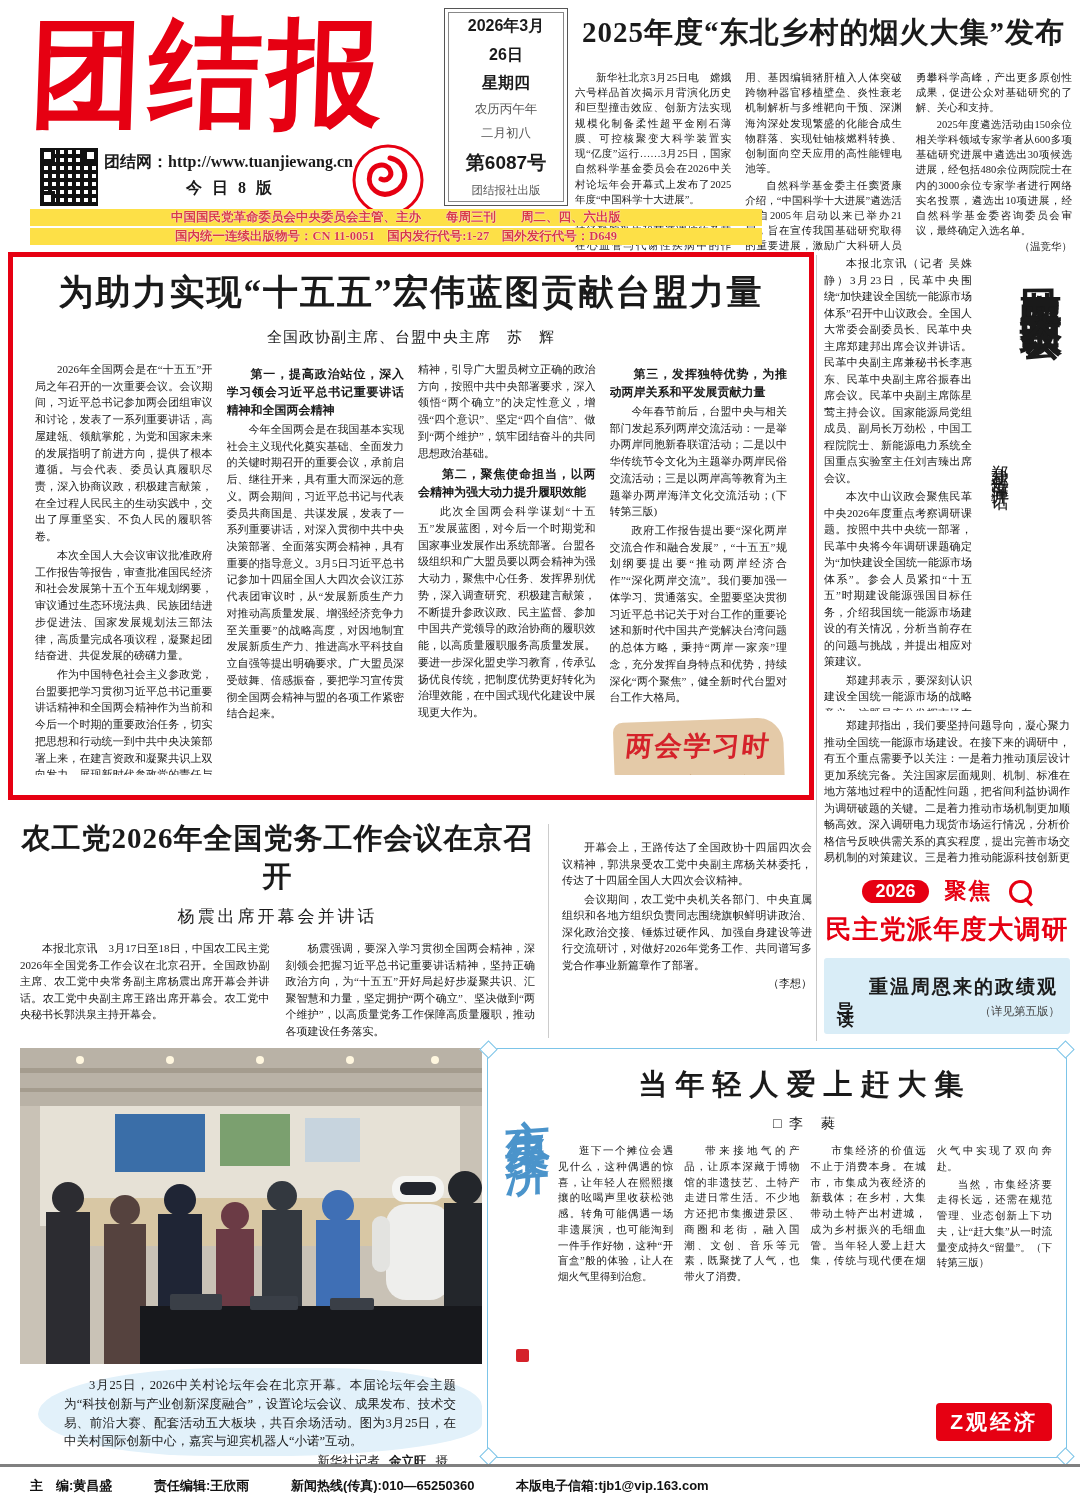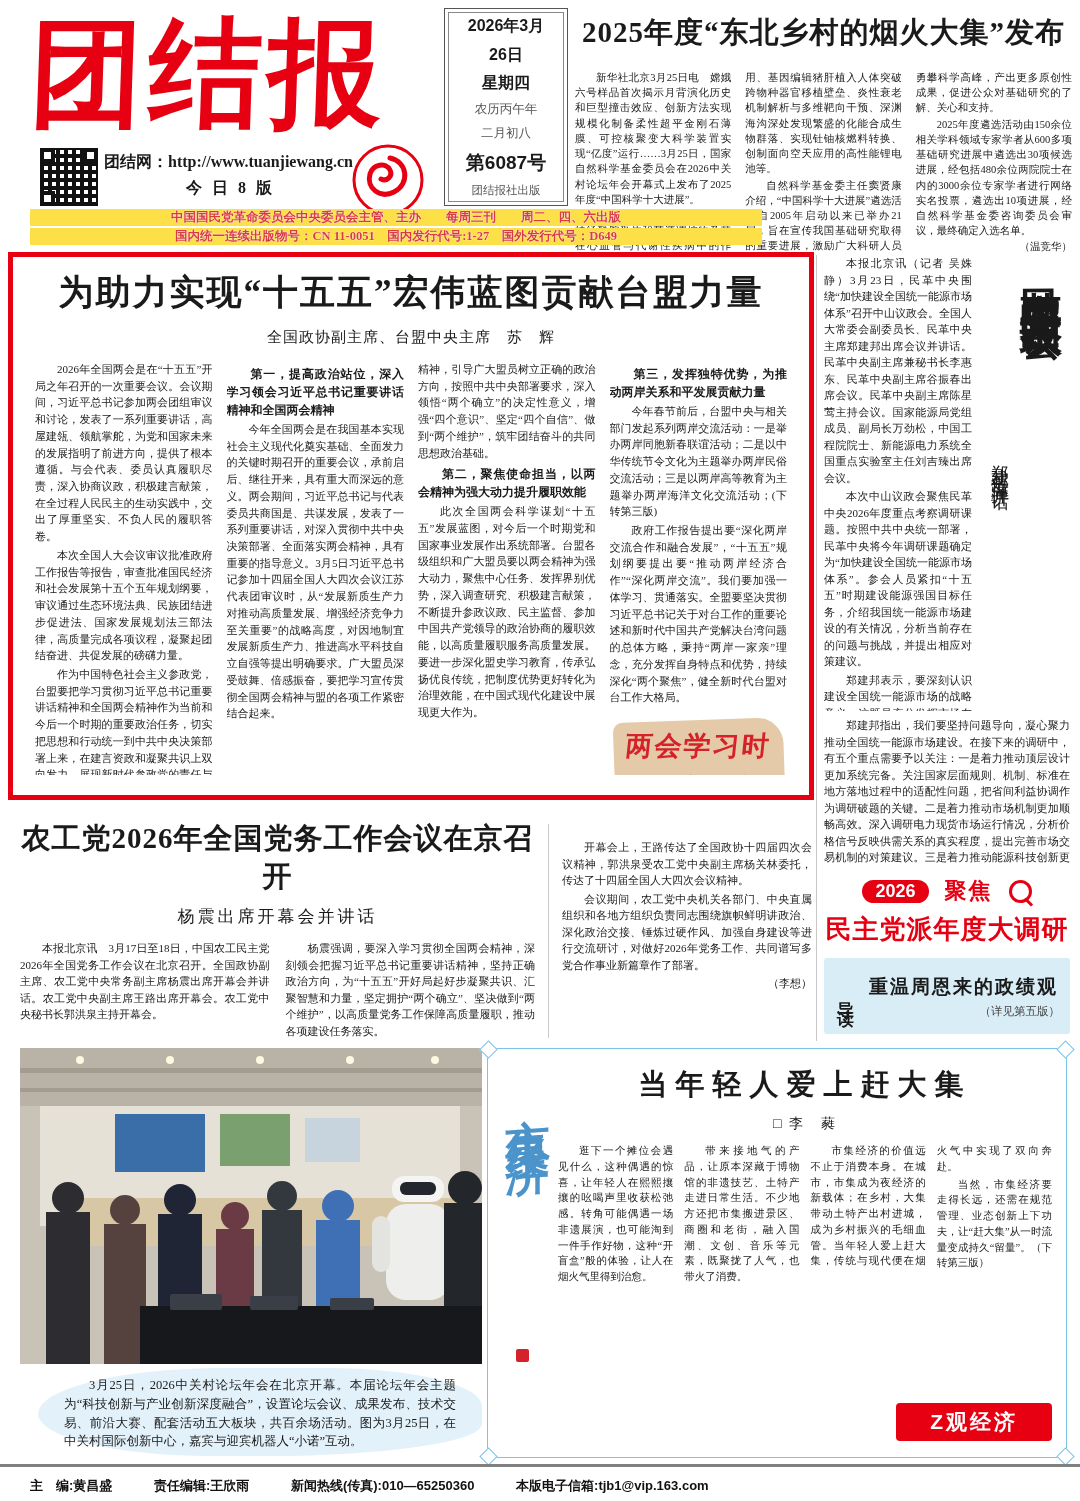--- a/index.html
+++ b/index.html
@@ -140,21 +140,21 @@
     writing-mode:vertical-rl;text-orientation:upright;
     font-size:44px;font-weight:900;color:#4b94cb;letter-spacing:10px;transform:skewY(-4deg);}
   .mk-seal{position:absolute;left:28px;top:300px;width:13px;height:13px;background:#d5222a;border-radius:2px;}
   .mk-title{margin:16px 14px 0 70px;font-size:29px;font-weight:900;text-align:center;letter-spacing:8px;}
   .mk-byline{margin:10px 14px 0 70px;font-size:14px;text-align:center;letter-spacing:2px;}
   .mk-bodywrap{margin:10px 14px 0 70px;height:296px;overflow:hidden;}
   .mk-body{column-count:4;column-gap:11px;font-size:10.5px;line-height:1.5;}
   .mk-body p{margin-bottom:2px;}
   .zbadge{position:absolute;right:14px;bottom:16px;background:#e60012;color:#fff;
     font-family:"Liberation Sans",sans-serif;font-size:21px;font-weight:900;
-    padding:5px 34px;border-radius:4px;letter-spacing:3px;}
+    padding:5px 14px;border-radius:4px;letter-spacing:3px;}
 
   
   .foot-rule{left:0;top:1464px;width:1080px;height:3px;background:#808080;}
   .footer{left:30px;top:1477px;width:1020px;font-family:"Liberation Sans",sans-serif;
     font-size:13px;font-weight:bold;color:#111;}
   .footer span{margin-right:38px;}
 </style>
 </head>
 <body>
 
@@ -330,20 +330,25 @@
     <rect x="120" y="258" width="342" height="58" fill="#17181c"></rect>
     <rect x="150" y="246" width="52" height="16" rx="2" fill="#3a3f47"></rect>
     <rect x="230" y="248" width="48" height="14" rx="2" fill="#3a3f47"></rect>
     <rect x="310" y="250" width="44" height="12" rx="2" fill="#3a3f47"></rect>
   </svg>
 </div>
 
 <div class="abs caption">
   <div class="blob"></div>
   <p class="caption-text ind">3月25日，2026中关村论坛年会在北京开幕。本届论坛年会主题为“科技创新与产业创新深度融合”，设置论坛会议、成果发布、技术交易、前沿大赛、配套活动五大板块，共百余场活动。图为3月25日，在中关村国际创新中心，嘉宾与迎宾机器人“小诺”互动。</p>
+  <div class="credit">
+    <span>新华社记者</span>
+    <b>金立旺</b>
+    <span>摄</span>
+  </div>
 </div>
 
 <div class="abs market">
   <div class="corner c-tl"></div>
   <div class="corner c-tr"></div>
   <div class="corner c-bl"></div>
   <div class="corner c-br"></div>
 
   <div class="mk-vtitle">市集经济</div>
   <div class="mk-seal"></div>

